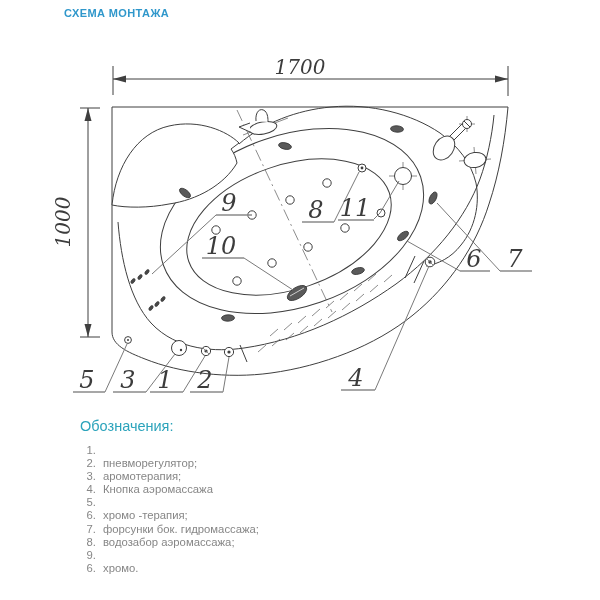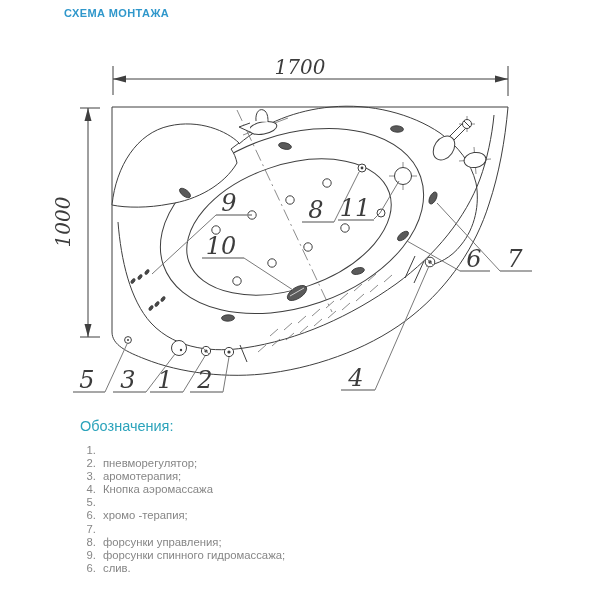--- a/index.html
+++ b/index.html
@@ -297,28 +297,28 @@
     </div>
     <div class="legend-row">
       <span class="num">5.</span>
     </div>
     <div class="legend-row">
       <span class="num">6.</span>
       <span class="txt">хромо -терапия;</span>
     </div>
     <div class="legend-row">
       <span class="num">7.</span>
+      <span class="txt">форсунки бок. гидромассажа;</span>
     </div>
     <div class="legend-row">
       <span class="num">8.</span>
-      <span class="txt">форсунки управления;</span>
+      <span class="txt">водозабор аэромассажа;</span>
     </div>
     <div class="legend-row">
       <span class="num">9.</span>
-      <span class="txt">форсунки спинного гидромассажа;</span>
     </div>
     <div class="legend-row">
       <span class="num">6.</span>
-      <span class="txt">слив.</span>
+      <span class="txt">хромо.</span>
     </div>
   </div>
 
 </div>
 
 </body></html>

